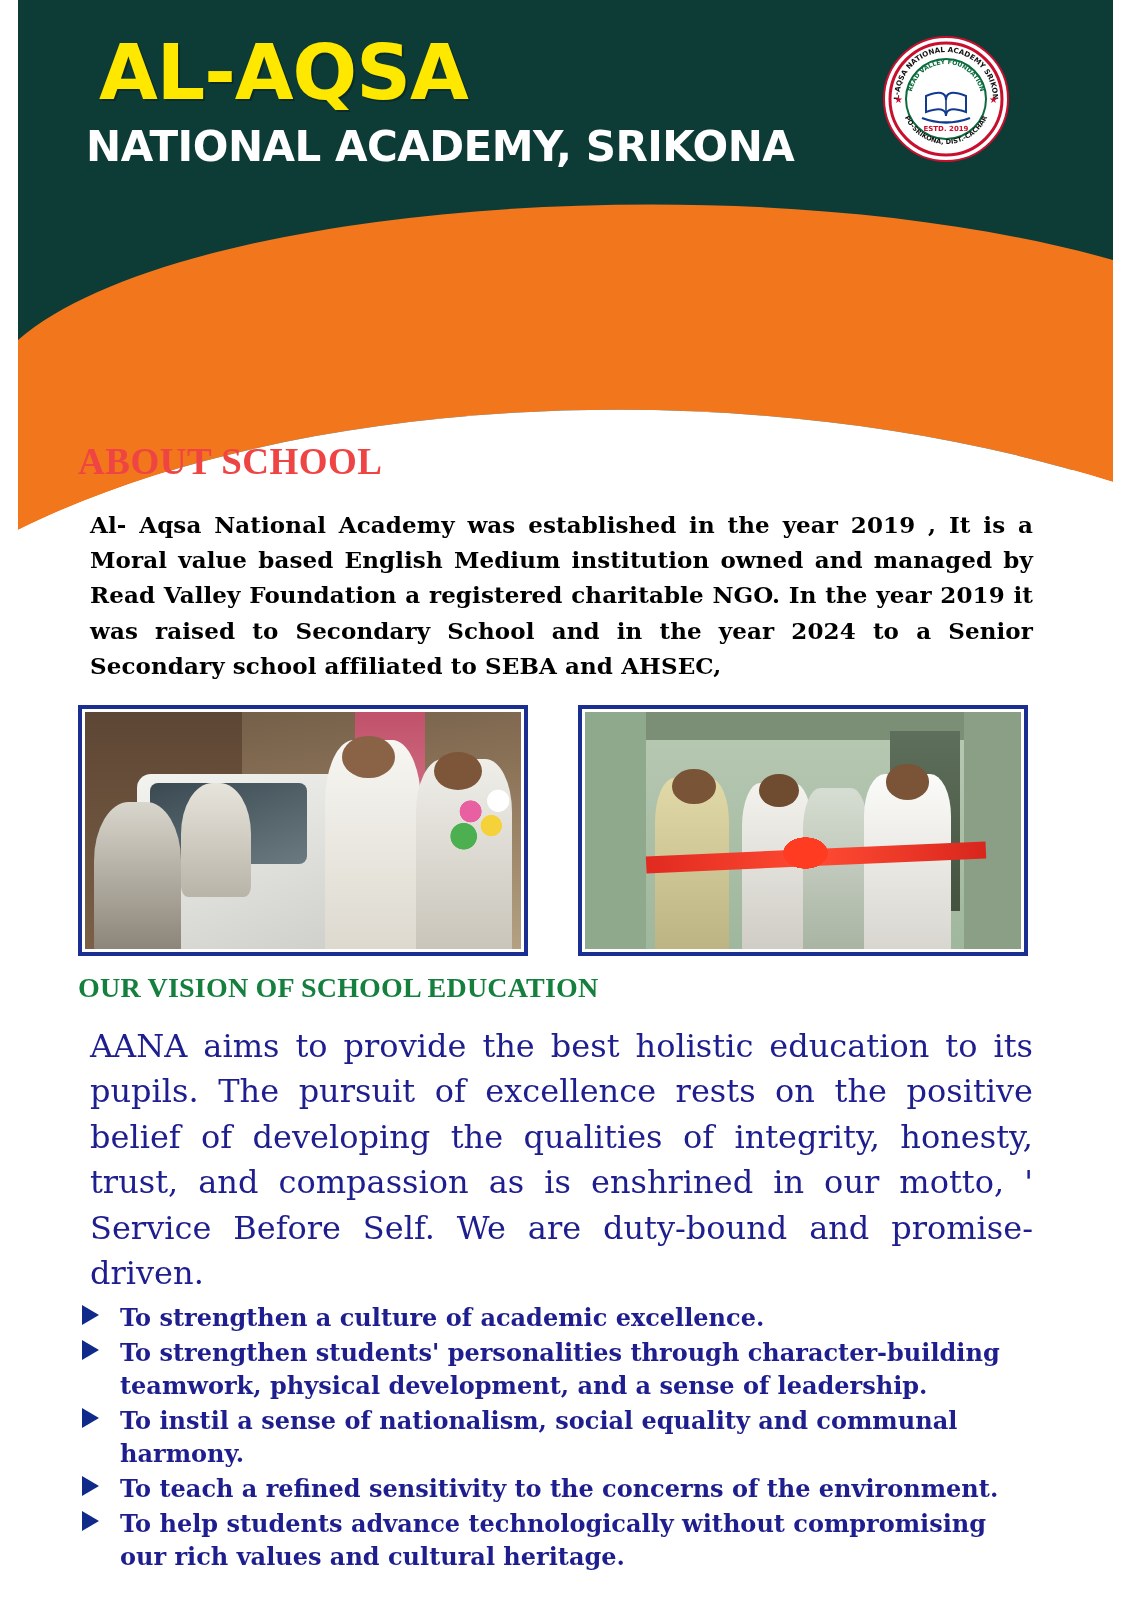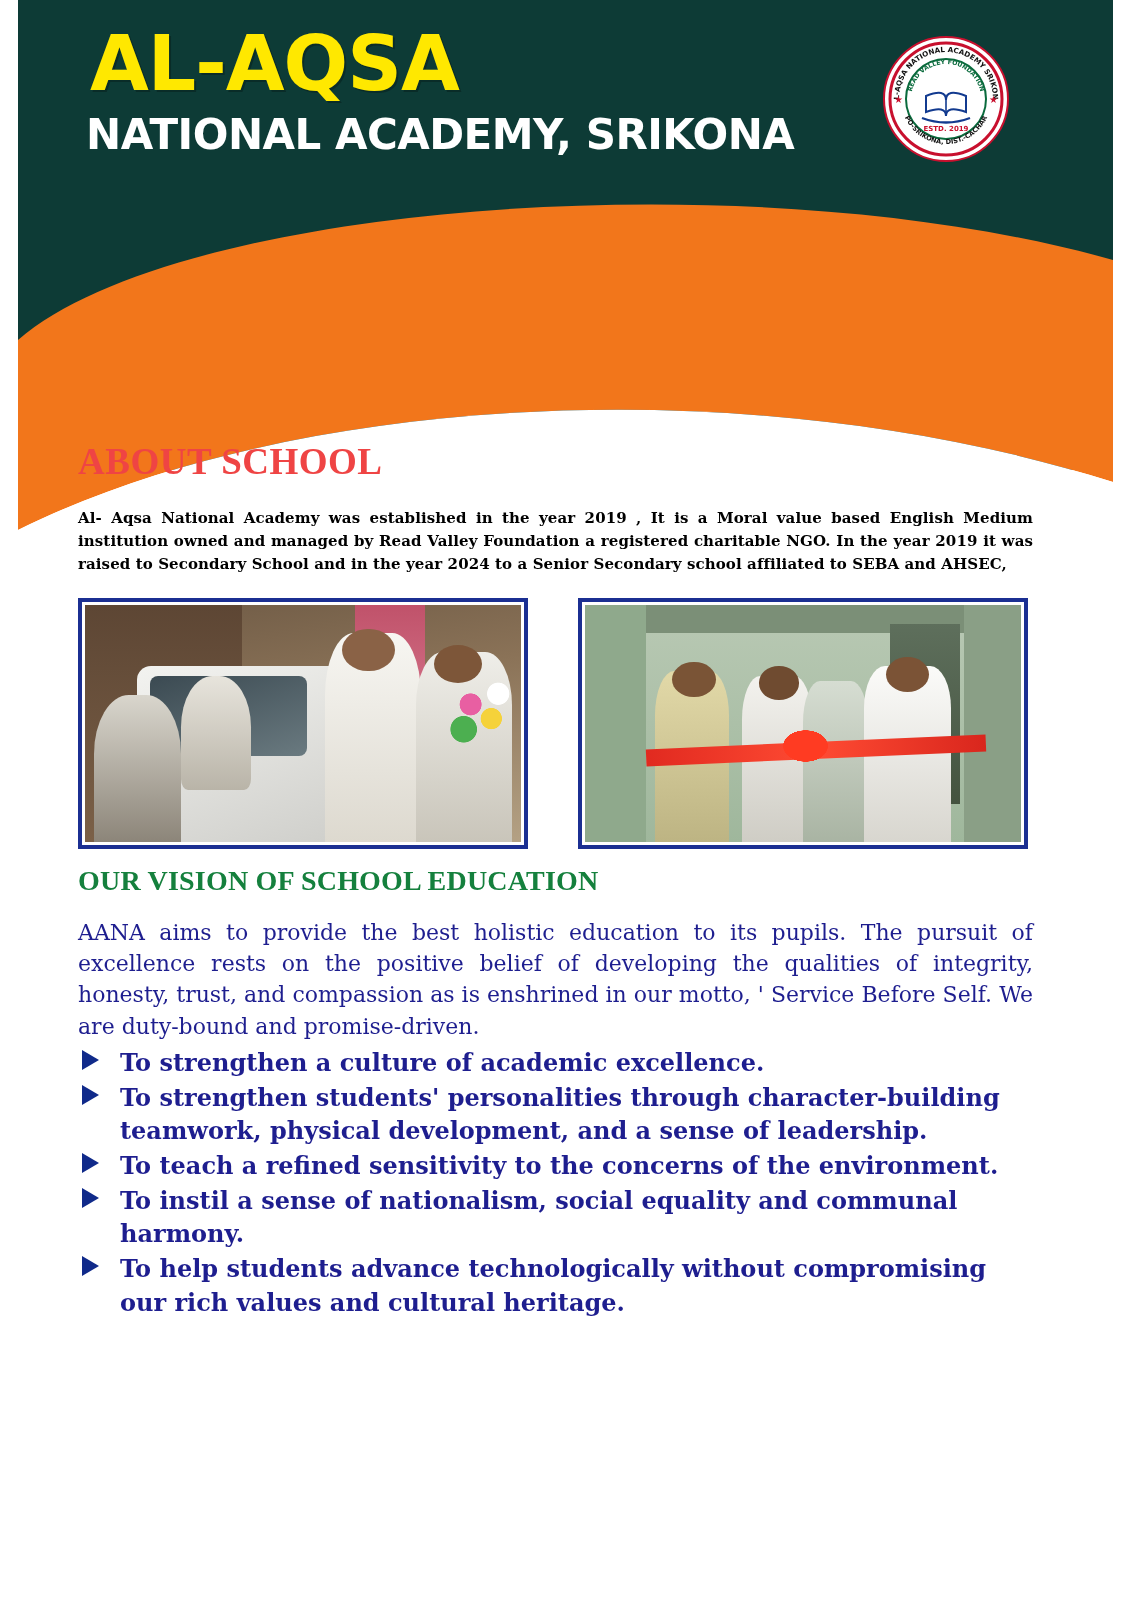--- a/index.html
+++ b/index.html
@@ -53,21 +53,21 @@
     top: 22px;
     width: 780px;
   }
   .title-main {
     font-family: "DejaVu Sans", sans-serif;
     font-weight: bold;
     font-size: 76px;
     letter-spacing: -1px;
     color: #ffe800;
     line-height: 1.0;
-    margin: 4px;
+    margin: 13px;
     text-shadow: 2px 2px 0 rgba(0,0,0,0.25);
   }
   .title-sub {
     font-family: "DejaVu Sans", sans-serif;
     font-weight: bold;
     font-size: 42px;
     letter-spacing: -0.5px;
     color: #ffffff;
     line-height: 1.1;
     margin: 10px 0 0 0;
@@ -109,26 +109,26 @@
     font-weight: bold;
     font-size: 37px;
     color: #ef4444;
     letter-spacing: 0.5px;
     margin: 0 0 24px 0;
   }
 
   .about-body {
     font-family: "DejaVu Serif", serif;
     font-weight: bold;
-    font-size: 15px;
+    font-size: 23px;
     line-height: 1.53;
     color: #000000;
     text-align: justify;
     text-justify: inter-word;
-    margin: 0 0 22px 0;
+    margin: 0 0 22px 12px;
     letter-spacing: 0.1px;
   }
 
   
   .photos {
     display: flex;
     gap: 50px;
     margin: 0 0 16px 0;
   }
   .photo-frame {
@@ -205,26 +205,26 @@
   .vision-heading {
     font-family: "Liberation Serif", serif;
     font-weight: bold;
     font-size: 28px;
     color: #15803d;
     margin: 12px 0 20px 0;
     letter-spacing: 0.2px;
   }
   .vision-body {
     font-family: "DejaVu Serif", serif;
-    font-size: 22px;
+    font-size: 32px;
     line-height: 1.42;
     color: #1e1e8f;
     text-align: justify;
     text-justify: inter-word;
-    margin: 0 0 2px 0;
+    margin: 0 0 2px 12px;
   }
   .vision-list {
     list-style: none;
     margin: 4px 0 0 0;
     padding: 0;
   }
   .vision-list li {
     position: relative;
     font-family: "DejaVu Serif", serif;
     font-size: 24px;
@@ -350,25 +350,25 @@
       <li>
         <span class="bullet"></span>
         <span>To strengthen a culture of academic excellence.</span>
       </li>
       <li>
         <span class="bullet"></span>
         <span>To strengthen students' personalities through character-building teamwork, physical development, and a sense of leadership.</span>
       </li>
       <li>
         <span class="bullet"></span>
+        <span>To instil a sense of nationalism, social equality and communal harmony.</span>
+      </li>
+      <li>
+        <span class="bullet"></span>
         <span>To teach a refined sensitivity to the concerns of the environment.</span>
-      </li>
-      <li>
-        <span class="bullet"></span>
-        <span>To instil a sense of nationalism, social equality and communal harmony.</span>
       </li>
       <li>
         <span class="bullet"></span>
         <span>To help students advance technologically without compromising our rich values and cultural heritage.</span>
       </li>
     </ul>
 
   </div>
 </div>
 

